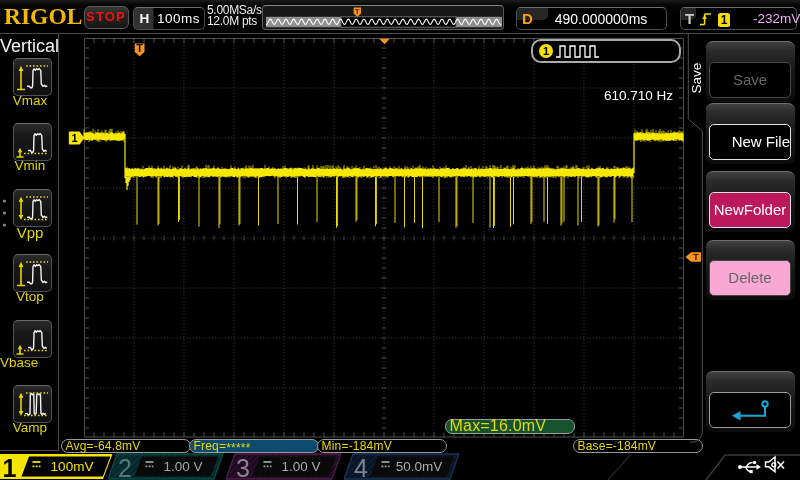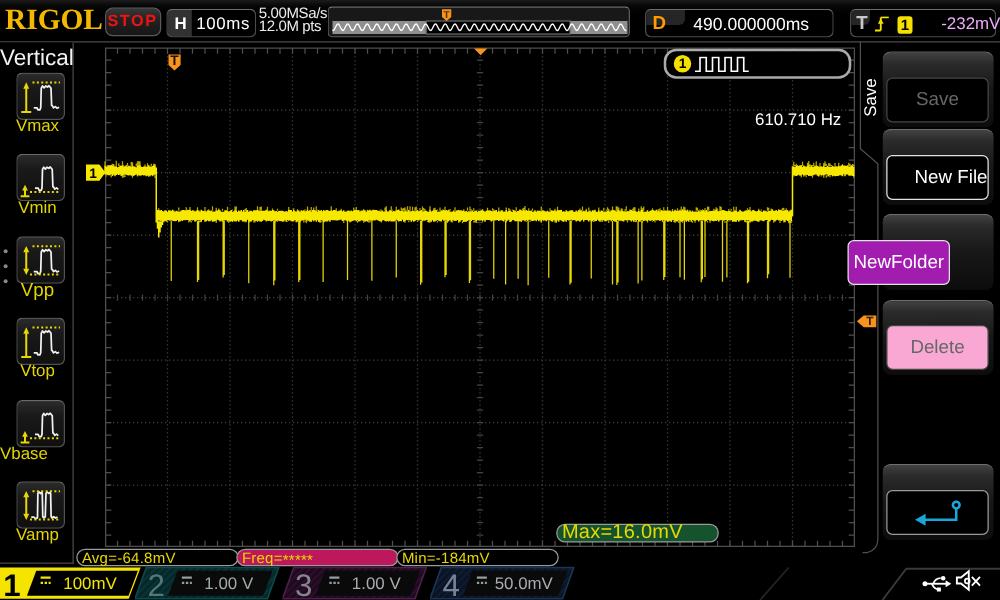--- a/index.html
+++ b/index.html
@@ -131,23 +131,24 @@
 
 <div class="abs" style="left:531px;top:39px;width:146px;height:20px;border:2px solid #aaa;border-radius:10px;background:#000;">
   <span class="abs" style="left:6px;top:3px;width:14px;height:14px;border-radius:8px;background:#f5e000;color:#000;font-size:11px;font-weight:bold;text-align:center;line-height:14px;">1</span>
   <svg class="abs" style="left:23px;top:4px" width="44" height="13" viewBox="0 0 44 13">
    <path d="M0 12H4V1H9V12H14V1H19V12H24V1H29V12H34V1H39V12H43" stroke="#fff" stroke-width="1.3" fill="none"></path>
   </svg>
   <span class="abs" style="left:71px;top:2.5px;font-size:13.5px;color:#fff;margin-top:44px;">610.710 Hz</span>
 </div>
 
 <div class="abs" style="left:60.5px;top:438.5px;width:124.5px;height:12.5px;border:1px solid #9a9a9a;border-radius:7px;background:#000;color:#e8d800;font-size:12px;line-height:12.5px;padding-left:4px;letter-spacing:0.2px;">Avg=-64.8mV</div>
-<div class="abs" style="left:188.5px;top:438.5px;width:124.5px;height:12.5px;border:1px solid #9a9a9a;border-radius:7px;background:#be185d;color:#e8d800;font-size:12px;line-height:12.5px;padding-left:4px;letter-spacing:0.2px;">Freq=<span style="position:relative;top:2.2px">*****</span></div>
+<div class="abs" style="left:188.5px;top:438.5px;width:124.5px;height:12.5px;border:1px solid #9a9a9a;border-radius:7px;background:#0c4a6e;color:#e8d800;font-size:12px;line-height:12.5px;padding-left:4px;letter-spacing:0.2px;">Freq=<span style="position:relative;top:2.2px">*****</span></div>
 <div class="abs" style="left:316.5px;top:438.5px;width:124.5px;height:12.5px;border:1px solid #9a9a9a;border-radius:7px;background:#000;color:#e8d800;font-size:12px;line-height:12.5px;padding-left:4px;letter-spacing:0.2px;">Min=-184mV</div>
 <div class="abs" style="left:444.5px;top:419px;width:124.5px;height:12.5px;border:1px solid #9a9a9a;border-radius:7px;background:#14532d;color:#e8d800;font-size:16px;line-height:12.5px;padding-left:4px;letter-spacing:0.2px;">Max=16.0mV</div>
+<div class="abs" style="left:572.5px;top:438.5px;width:124.5px;height:12.5px;border:1px solid #9a9a9a;border-radius:7px;background:#000;color:#e8d800;font-size:12px;line-height:12.5px;padding-left:4px;letter-spacing:0.2px;">Base=-184mV</div>
 
 <svg class="abs" style="left:0;top:453px" width="120" height="27" viewBox="0 0 120 27">
 <polygon points="0,1 112.5,1 103,26 0,26" fill="#f5e300"></polygon>
 <polygon points="29,3.5 110.3,3.5 102.8,23.5 21.5,23.5" fill="#000"></polygon>
 <text x="9.5" y="23.5" font-size="25" fill="#000" text-anchor="middle" font-weight="600">1</text>
 <path d="M32.5 9H40.5" stroke="#f5e300" stroke-width="1.8" fill="none"></path>
 <path d="M32.5 13.3H40.5" stroke="#f5e300" stroke-width="1.8" stroke-dasharray="1.9 1.3" fill="none"></path>
 <text x="72" y="18" font-size="13.5" fill="#f5e300" text-anchor="middle">100mV</text>
 </svg>
 <svg class="abs" style="left:108px;top:453px" width="120" height="27" viewBox="0 0 120 27">
@@ -201,21 +202,21 @@
 </div>
 <div class="abs" style="left:705.5px;top:41px;width:89px;height:59.5px;border-radius:7px;background:linear-gradient(180deg,#424242 0,#2b2b2b 14%,#181818 48%,#0c0c0c 100%);border-top:1px solid #6e6e6e;"></div>
 <div class="abs" style="left:709px;top:61.5px;width:82px;height:36px;border:1.5px solid #454545;border-radius:5px;background:#000;box-sizing:border-box;">
       <div style="width:100%;height:100%;text-align:center;line-height:34px;font-size:15px;color:#676767;">Save</div>
     </div>
 <div class="abs" style="left:705.5px;top:103px;width:89px;height:59.5px;border-radius:7px;background:linear-gradient(180deg,#424242 0,#2b2b2b 14%,#181818 48%,#0c0c0c 100%);border-top:1px solid #6e6e6e;"></div>
 <div class="abs" style="left:709px;top:123.5px;width:82px;height:36px;border:1.5px solid #e2e2e2;border-radius:5px;background:#000;box-sizing:border-box;">
       <div style="width:100%;height:100%;text-align:right;line-height:34px;font-size:15px;color:#fff;">New File</div>
     </div>
 <div class="abs" style="left:705.5px;top:171px;width:89px;height:59.5px;border-radius:7px;background:linear-gradient(180deg,#424242 0,#2b2b2b 14%,#181818 48%,#0c0c0c 100%);border-top:1px solid #6e6e6e;"></div>
-<div class="abs" style="left:678px;top:191.5px;width:82px;height:36px;border:1.5px solid #e2e2e2;border-radius:5px;background:#a21caf;box-sizing:border-box;">
+<div class="abs" style="left:709px;top:191.5px;width:82px;height:36px;border:1.5px solid #e2e2e2;border-radius:5px;background:#be185d;box-sizing:border-box;">
       <div style="width:100%;height:100%;text-align:center;line-height:34px;font-size:15px;color:#fff;">NewFolder</div>
     </div>
 <div class="abs" style="left:705.5px;top:239.5px;width:89px;height:59.5px;border-radius:7px;background:linear-gradient(180deg,#424242 0,#2b2b2b 14%,#181818 48%,#0c0c0c 100%);border-top:1px solid #6e6e6e;"></div>
 <div class="abs" style="left:709px;top:260.0px;width:82px;height:36px;border:1.5px solid #454545;border-radius:5px;background:#f9a8d4;box-sizing:border-box;">
       <div style="width:100%;height:100%;text-align:center;line-height:34px;font-size:15px;color:#676767;">Delete</div>
     </div>
 <div class="abs" style="left:705.5px;top:371px;width:89px;height:59.5px;border-radius:7px;background:linear-gradient(180deg,#424242 0,#2b2b2b 14%,#181818 48%,#0c0c0c 100%);border-top:1px solid #6e6e6e;"></div>
 <div class="abs" style="left:709px;top:391.5px;width:82px;height:36px;border:1.5px solid #9a9a9a;border-radius:5px;background:#000;box-sizing:border-box;">
       <svg class="abs" style="left:0;top:0" width="82" height="36" viewBox="0 0 82 36">
 <path d="M29 22.8H55V14" stroke="#18a7d8" stroke-width="2" fill="none"></path>

